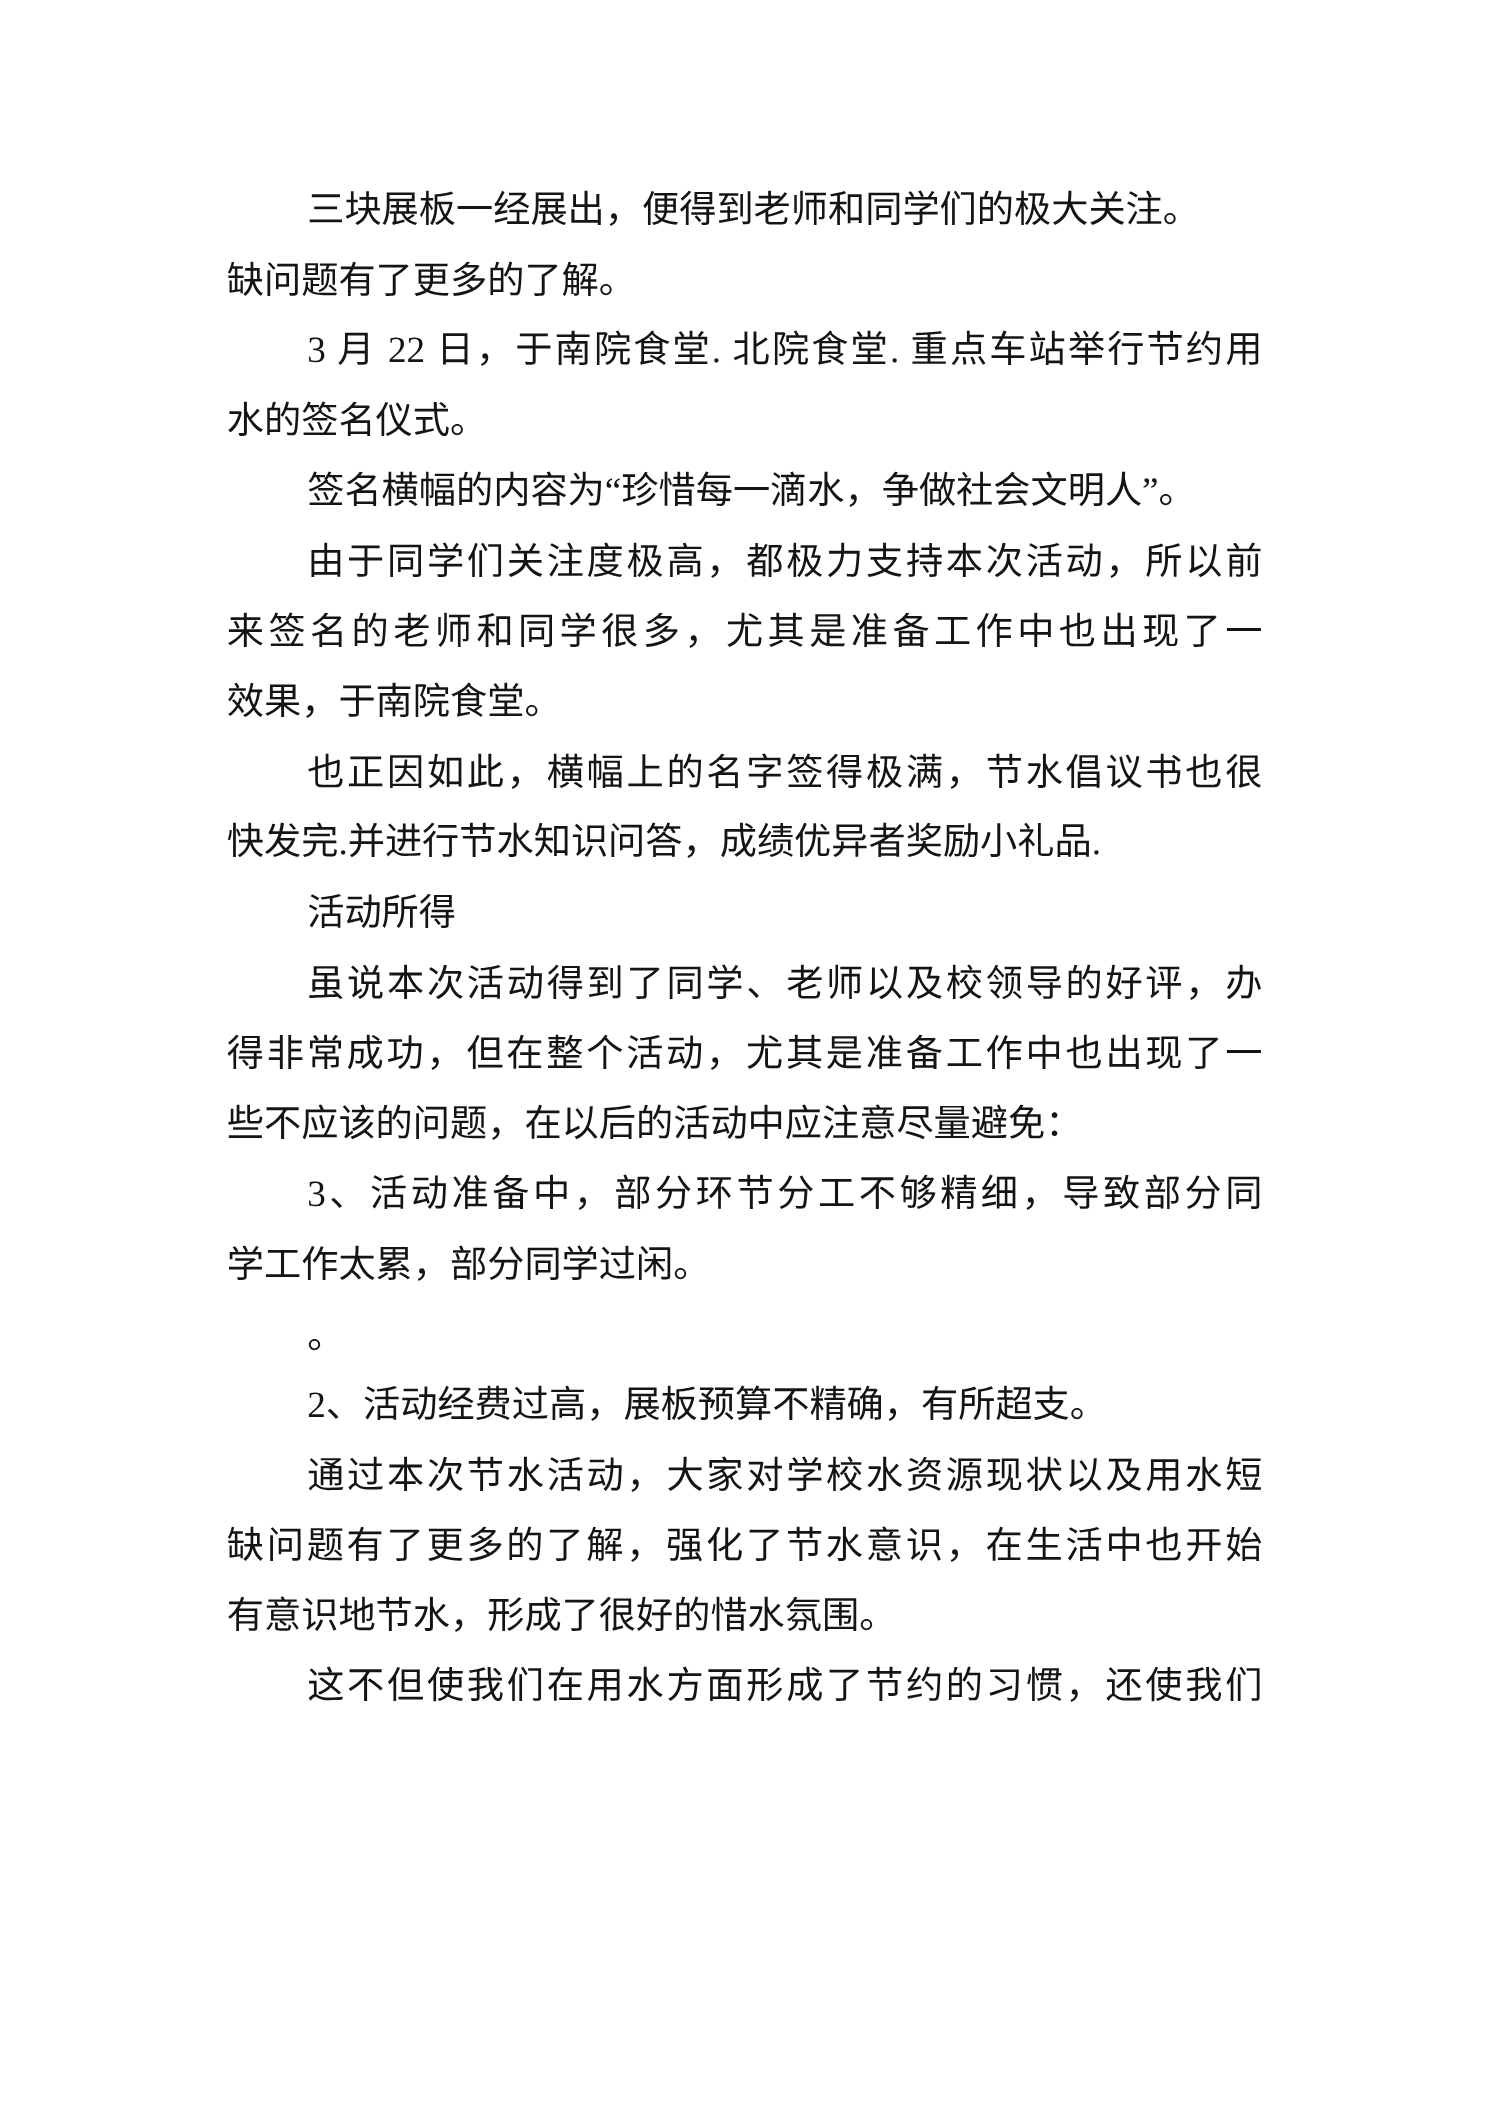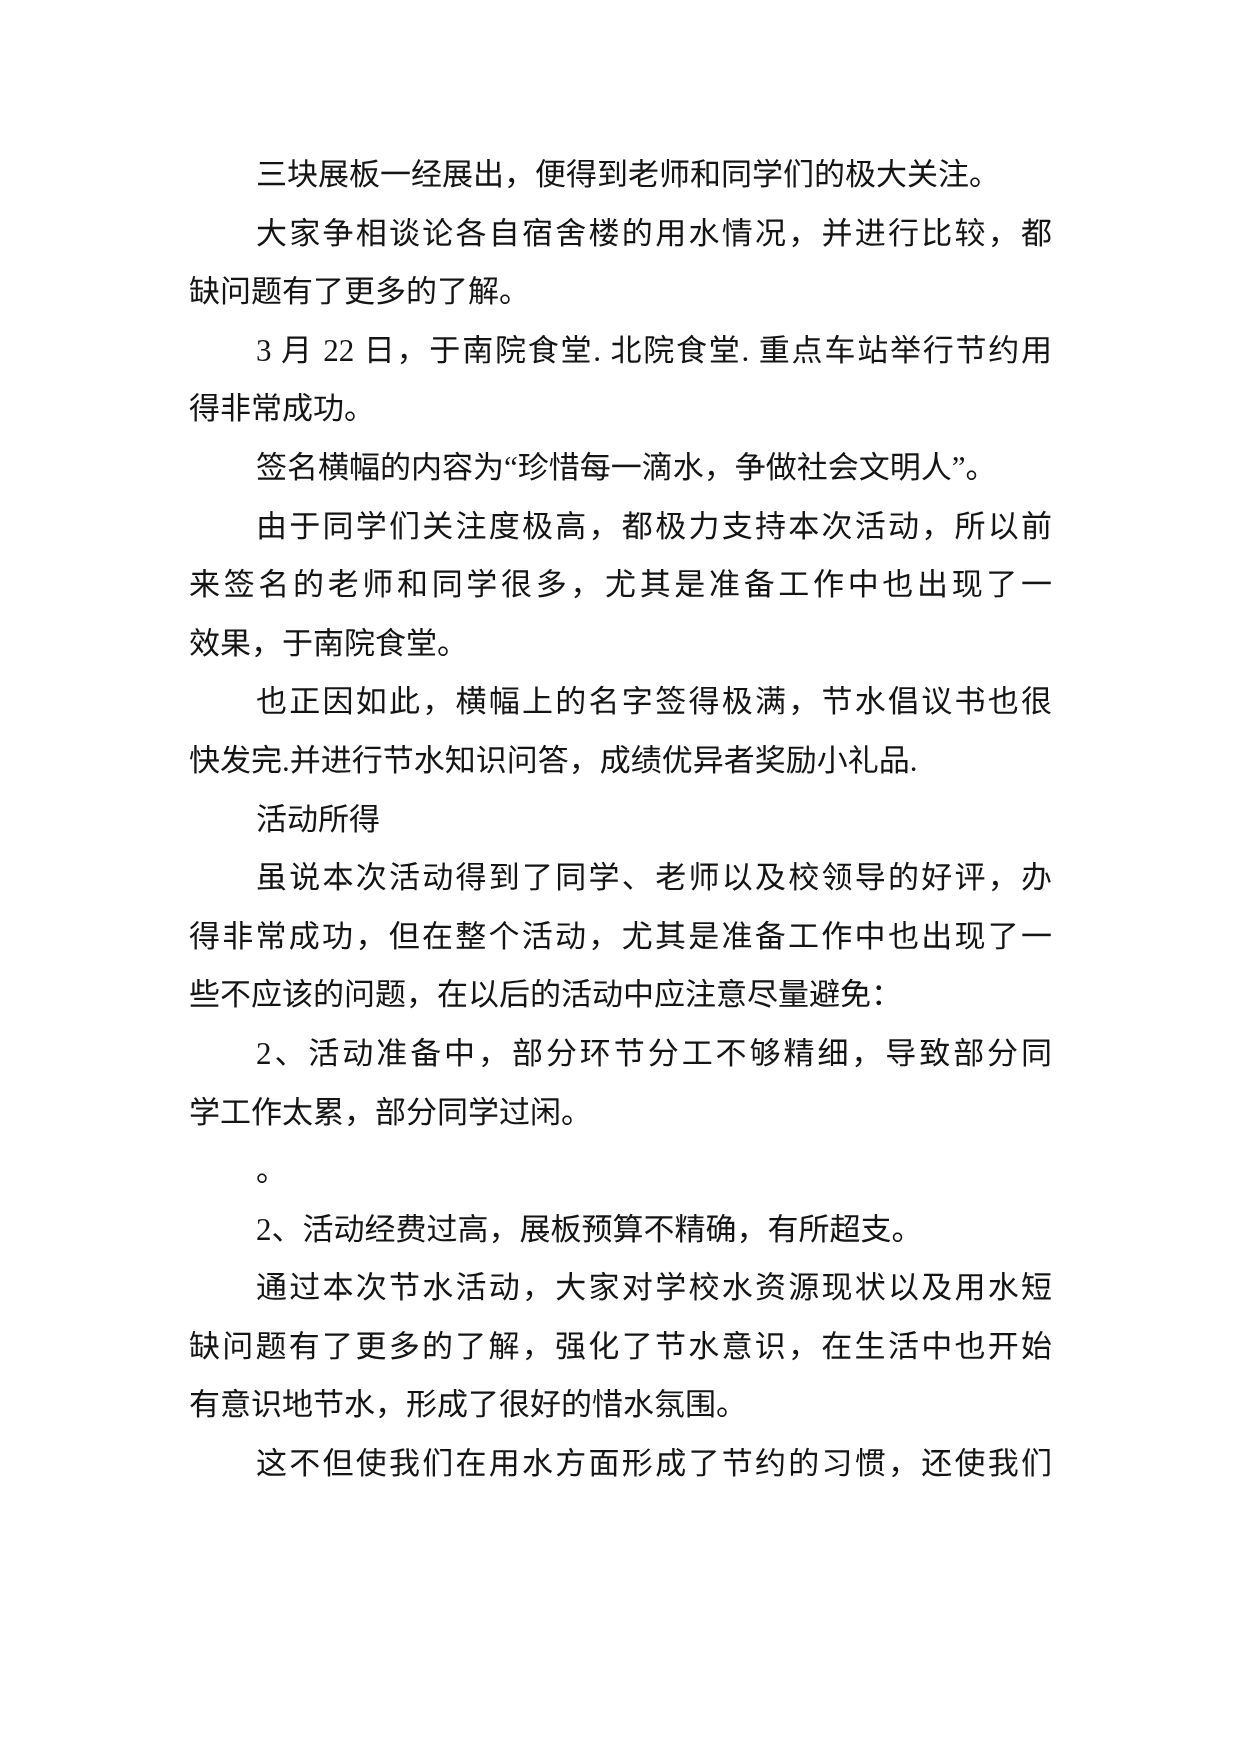--- a/index.html
+++ b/index.html
@@ -42,35 +42,34 @@
   .text-line.indent {
     text-indent: 67px;
   }
 </style>
 </head>
 <body>
 
 <div class="page" style="background: rgb(255, 255, 255);">
   <div class="text-block" id="text-block" style="color: rgb(20, 20, 20);">
       <div class="text-line indent para-end">三块展板一经展出，便得到老师和同学们的极大关注。</div>
-      <div class="text-line indent">大家争相谈论各自宿舍楼的用水情况，并进行比较，都</div>
       <div class="text-line para-end">缺问题有了更多的了解。</div>
       <div class="text-line indent">3 月 22 日，于南院食堂. 北院食堂. 重点车站举行节约用</div>
-      <div class="text-line para-end">得非常成功。</div>
+      <div class="text-line para-end">水的签名仪式。</div>
       <div class="text-line indent para-end">签名横幅的内容为“珍惜每一滴水，争做社会文明人”。</div>
       <div class="text-line indent">由于同学们关注度极高，都极力支持本次活动，所以前</div>
       <div class="text-line">来签名的老师和同学很多，尤其是准备工作中也出现了一</div>
       <div class="text-line para-end">效果，于南院食堂。</div>
       <div class="text-line indent">也正因如此，横幅上的名字签得极满，节水倡议书也很</div>
       <div class="text-line para-end">快发完.并进行节水知识问答，成绩优异者奖励小礼品.</div>
       <div class="text-line indent para-end">活动所得</div>
       <div class="text-line indent">虽说本次活动得到了同学、老师以及校领导的好评，办</div>
       <div class="text-line">得非常成功，但在整个活动，尤其是准备工作中也出现了一</div>
       <div class="text-line para-end">些不应该的问题，在以后的活动中应注意尽量避免：</div>
-      <div class="text-line indent">2、活动准备中，部分环节分工不够精细，导致部分同</div>
+      <div class="text-line indent">3、活动准备中，部分环节分工不够精细，导致部分同</div>
       <div class="text-line para-end">学工作太累，部分同学过闲。</div>
       <div class="text-line indent para-end">。</div>
       <div class="text-line indent para-end">2、活动经费过高，展板预算不精确，有所超支。</div>
       <div class="text-line indent">通过本次节水活动，大家对学校水资源现状以及用水短</div>
       <div class="text-line">缺问题有了更多的了解，强化了节水意识，在生活中也开始</div>
       <div class="text-line para-end">有意识地节水，形成了很好的惜水氛围。</div>
       <div class="text-line indent">这不但使我们在用水方面形成了节约的习惯，还使我们</div>
     </div>
 </div>
 

